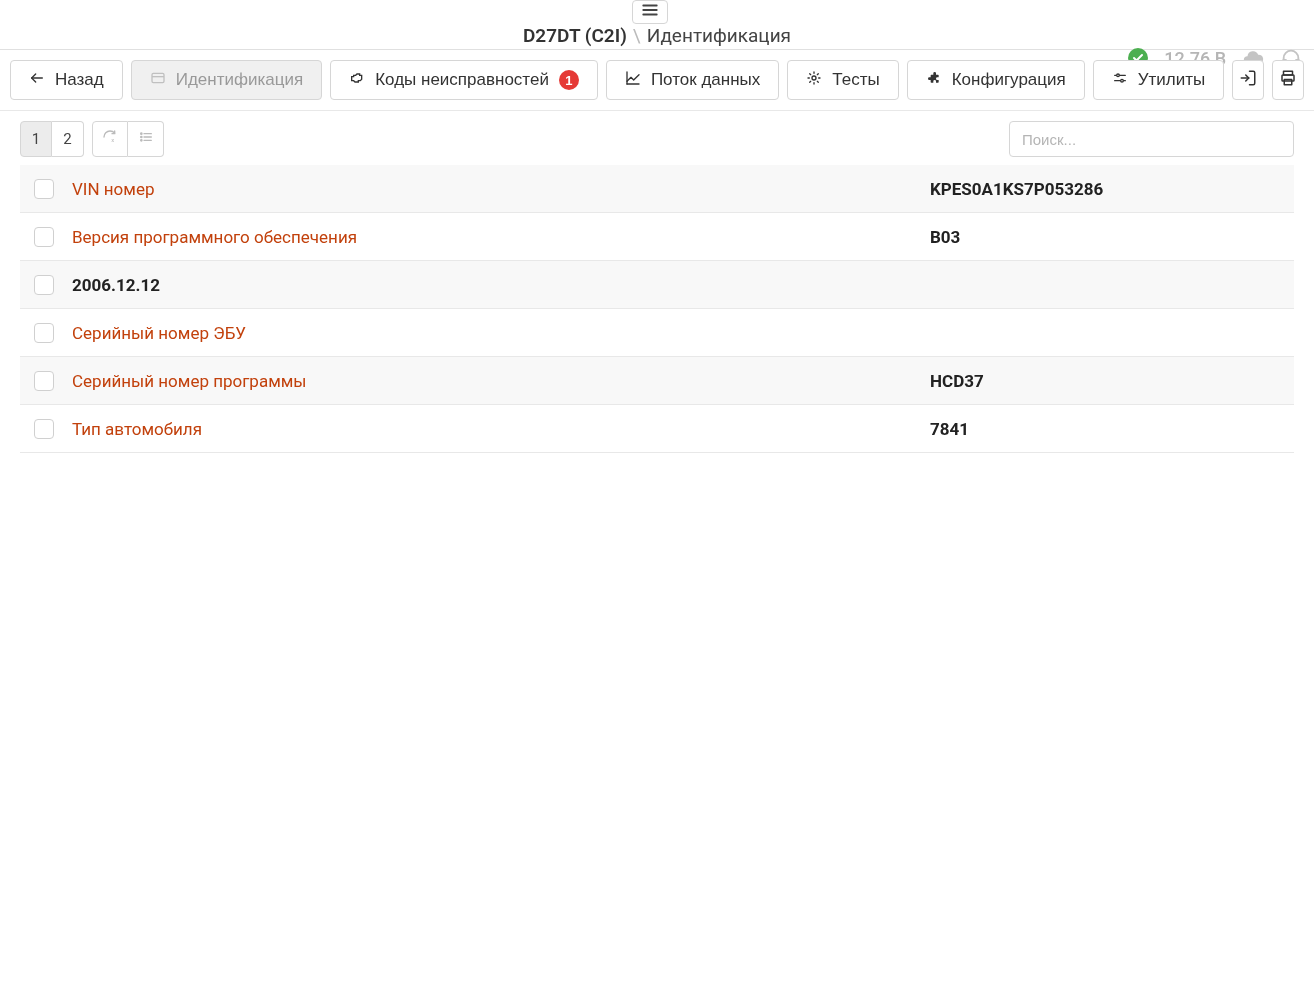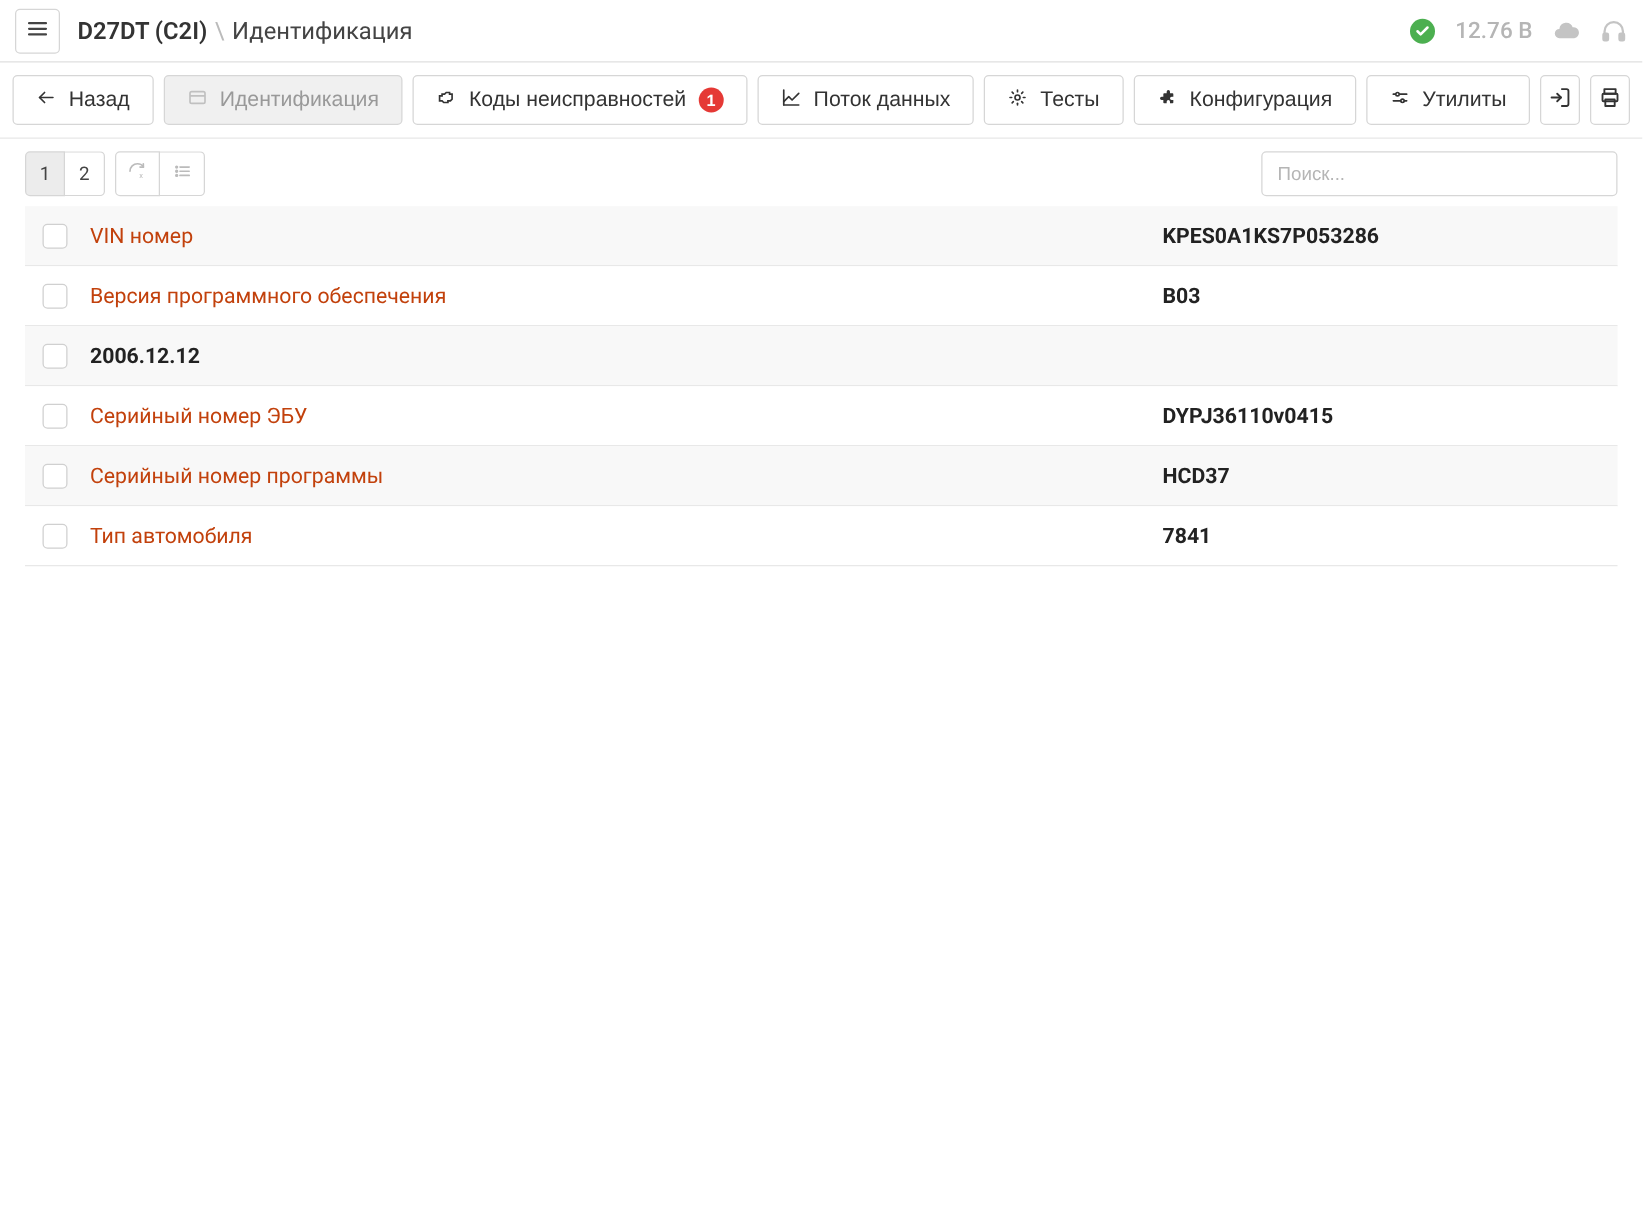--- a/index.html
+++ b/index.html
@@ -12,20 +12,21 @@
     overflow: hidden;
   }
 
   
   .header {
     height: 50px;
     border-bottom: 1px solid #e0e0e0;
     display: flex;
     align-items: center;
     padding: 0 12px;
+    flex-direction: column;
   }
   .hamburger-btn {
     width: 36px; height: 36px;
     border: 1px solid #d6d6d6;
     border-radius: 4px;
     background: #fff;
     display: flex; align-items: center; justify-content: center;
     cursor: pointer;
     margin-right: 14px;
   }
@@ -380,21 +381,20 @@
     <div class="label">Версия программного обеспечения</div>
     <div class="value">B03</div>
   </div>
   <div class="row">
     <div class="chk"></div>
     <div class="value">2006.12.12</div>
   </div>
   <div class="row">
     <div class="chk"></div>
     <div class="label">Серийный номер ЭБУ</div>
-    <div class="value">DYPJ36110v0415</div>
   </div>
   <div class="row">
     <div class="chk"></div>
     <div class="label">Серийный номер программы</div>
     <div class="value">HCD37</div>
   </div>
   <div class="row">
     <div class="chk"></div>
     <div class="label">Тип автомобиля</div>
     <div class="value">7841</div>

